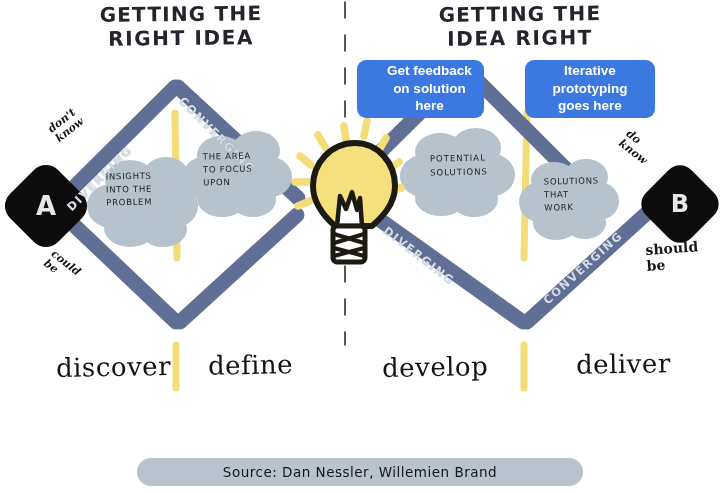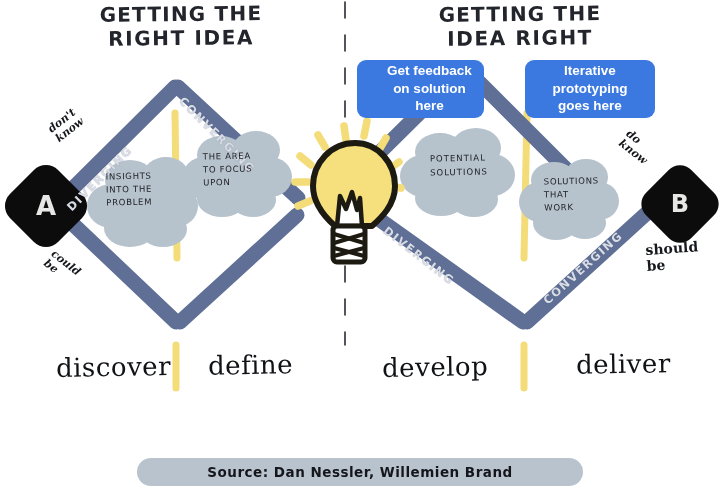--- a/index.html
+++ b/index.html
@@ -69,21 +69,21 @@
     text-shadow:0 0 1px rgba(60,70,95,.45);
   }
 
   
   .source-pill{
     position:absolute;background:#b9c3cd;border-radius:14px;
     display:flex;align-items:center;justify-content:center;
   }
   .source-pill span{
     color:#14161b;font-family:"DejaVu Sans", sans-serif;
-    font-weight:700;font-size:13.5px;letter-spacing:.5px;
+    font-weight:400;font-size:13.5px;letter-spacing:.5px;
   }
 </style>
 </head>
 <body>
 
 <div id="stage">
 
   <svg class="layer" viewBox="0 0 720 493">
 
     <g>

